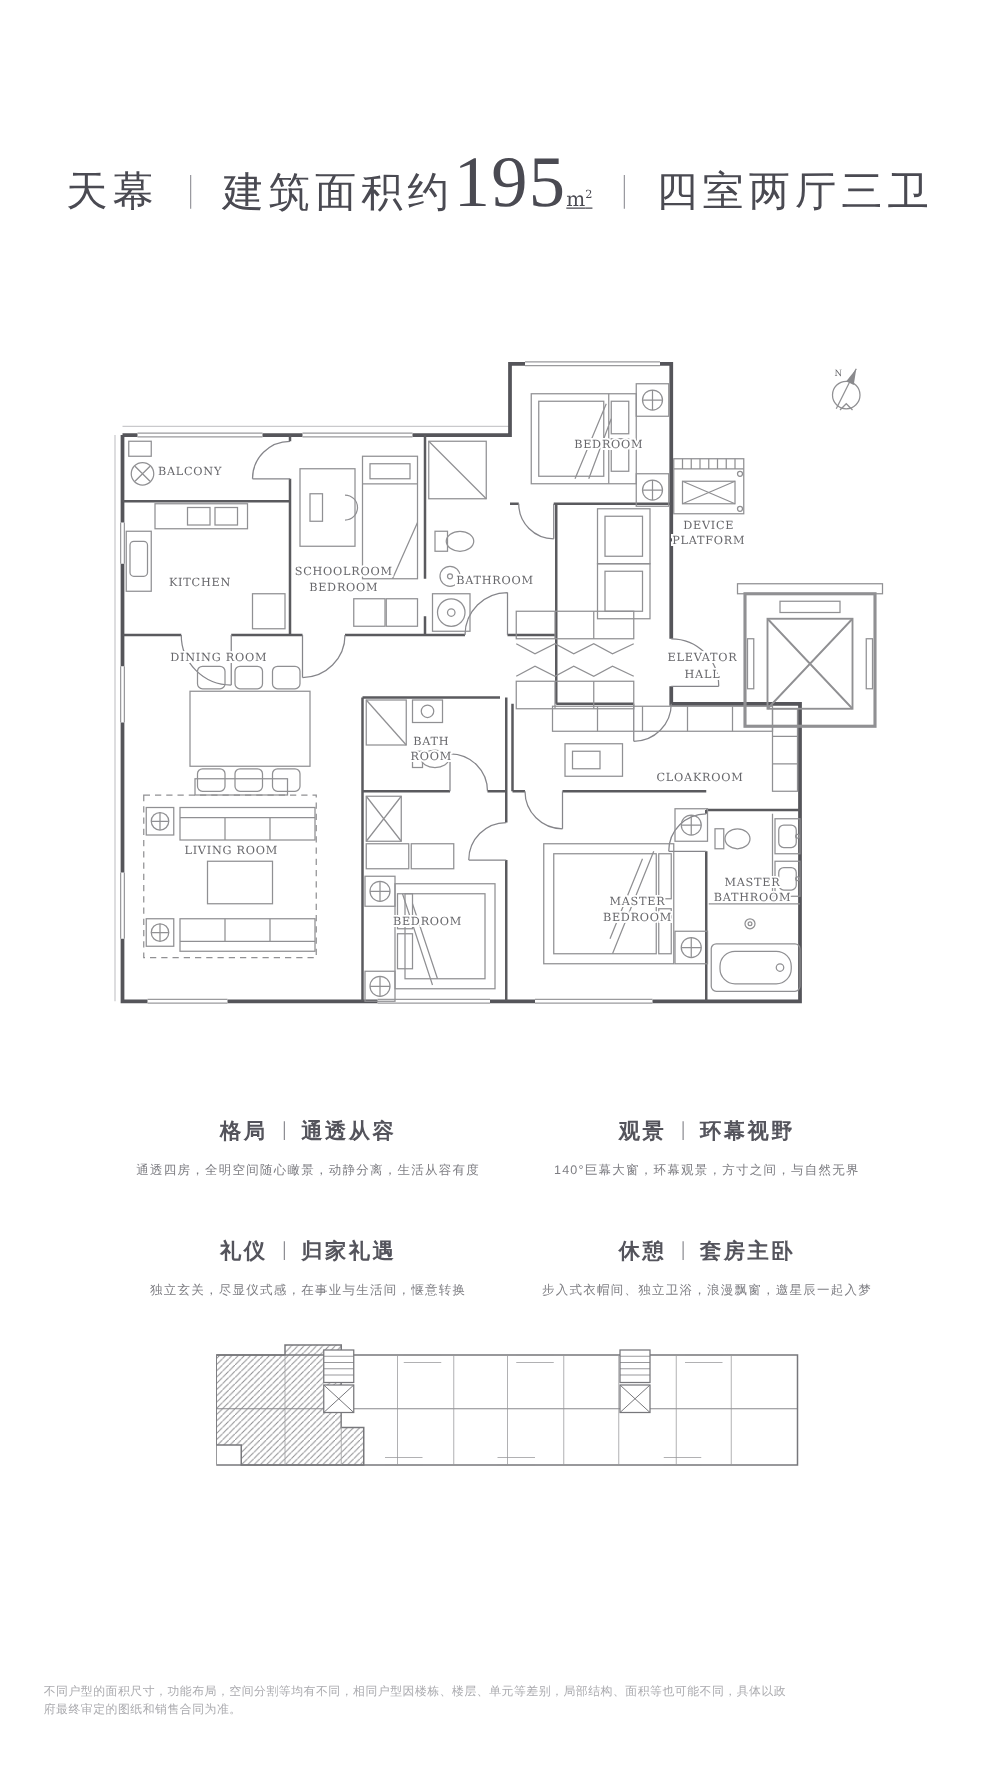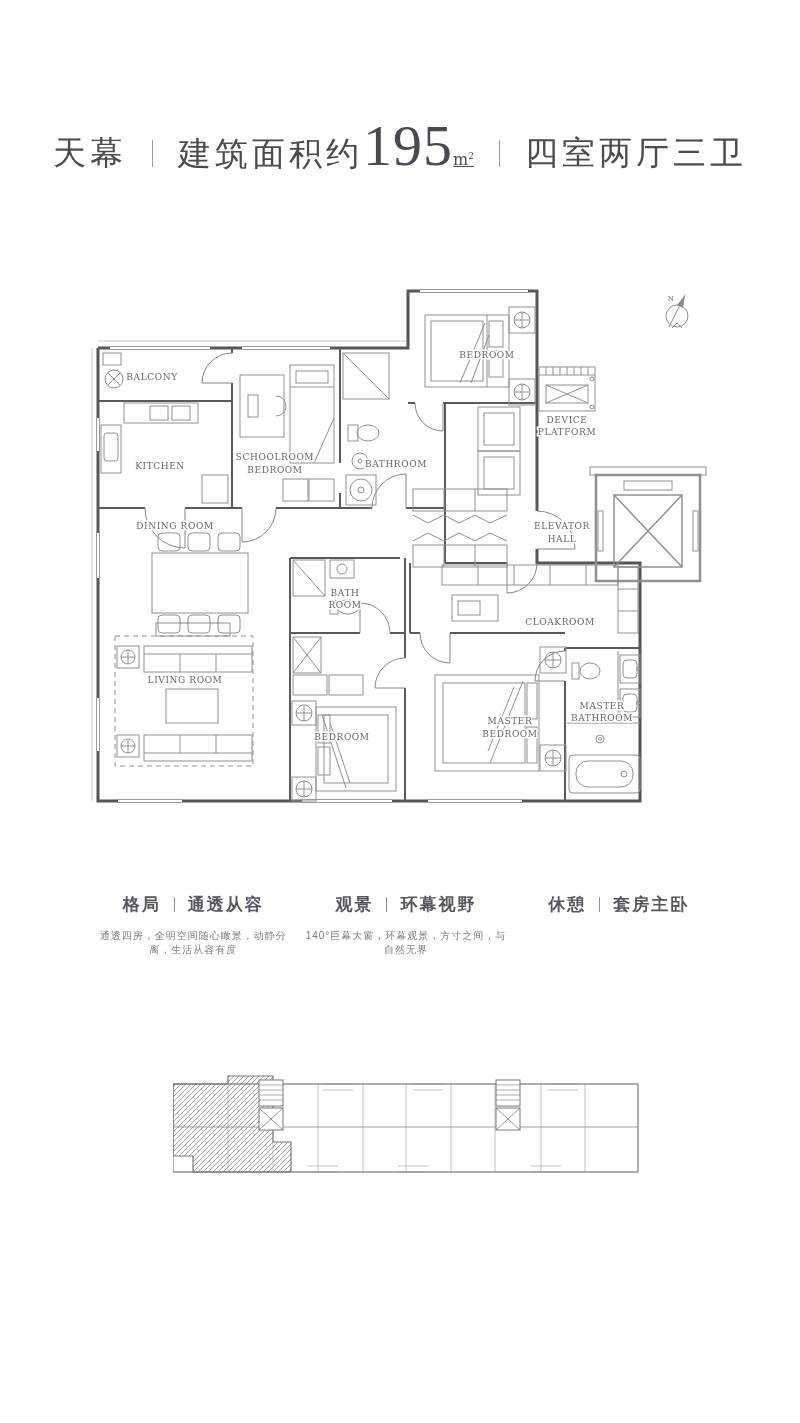--- a/index.html
+++ b/index.html
@@ -12,21 +12,21 @@
   .title .num{font-size:58px;letter-spacing:1px;font-family:"Liberation Serif",serif;}
   .title .unit{font-size:16px;letter-spacing:0;text-decoration:underline;}
   .title .unit sup{font-size:9px;}
   .tsep{display:inline-block;width:0;height:27px;border-left:1px solid #9a9aa0;margin:0 25px;}
   
   .plan{position:absolute;left:90px;top:283px;width:620px;height:530px;}
   .plan svg text{font-family:"DejaVu Serif",serif;font-size:9px;fill:#67676b;letter-spacing:.6px;
                  text-anchor:middle;paint-order:stroke;stroke:#ffffff;stroke-width:3px;}
   
   .features{position:absolute;left:92px;top:893px;width:628px;display:grid;
-            grid-template-columns:1fr 1fr 1fr;row-gap:46px;column-gap:10px;}
+            grid-template-columns:1fr 1fr;row-gap:46px;column-gap:10px;}
   .feature{text-align:center;}
   .feature h3{margin:0;font-family:"DejaVu Serif",serif;font-weight:600;font-size:17px;
               color:#54545c;letter-spacing:2px;display:flex;align-items:center;justify-content:center;}
   .fsep{display:inline-block;width:0;height:15px;border-left:1px solid #8e8e94;margin:0 13px;}
   .feature p{margin:13px 0 0 0;font-size:10px;color:#7d7d82;letter-spacing:1px;}
   
   .keyplan{position:absolute;left:173px;top:1072px;width:467px;height:114px;}
   
   .disclaimer{position:absolute;left:35px;top:1347px;width:600px;color:#ababaf;
               font-size:9.5px;letter-spacing:.4px;}
@@ -318,24 +318,33 @@
     <div class="feature">
       <h3>
           <span>观景</span>
           <span class="fsep"></span>
           <span>环幕视野</span>
         </h3>
       <p>140°巨幕大窗，环幕观景，方寸之间，与自然无界</p>
     </div>
     <div class="feature">
       <h3>
+          <span>礼仪</span>
+          <span class="fsep"></span>
+          <span>归家礼遇</span>
+        </h3>
+      <p>独立玄关，尽显仪式感，在事业与生活间，惬意转换</p>
+    </div>
+    <div class="feature">
+      <h3>
           <span>休憩</span>
           <span class="fsep"></span>
           <span>套房主卧</span>
         </h3>
+      <p>步入式衣帽间、独立卫浴，浪漫飘窗，邀星辰一起入梦</p>
     </div>
   </div>
 
   <div class="keyplan">
     <svg viewBox="0 0 467 114" width="467" height="114">
       <defs>
         <pattern id="hatch" patternUnits="userSpaceOnUse" width="5" height="5">
           <path d="M0,5 L5,0" stroke="#8d8d90" stroke-width="0.8"></path>
         </pattern>
       </defs>
@@ -356,15 +365,16 @@
           <rect x="323" y="36" width="24" height="22" fill="#fff" stroke-width="1"></rect>
           <path d="M323,36 L347,58 M347,36 L323,58" stroke-width="0.8"></path>
         </g>
         <path d="M135,100 H165 M225,100 H255 M358,100 H388 M135,94 H165 M225,94 H255 M358,94 H388" stroke-width="0.6" stroke="#97979a"></path>
         <path d="M150,12 H180 M240,12 H270 M375,12 H405 M150,18 H180 M240,18 H270 M375,18 H405" stroke-width="0.6" stroke="#97979a"></path>
       </g>
     </svg>
   </div>
 
   <div class="disclaimer">
+    <p>不同户型的面积尺寸，功能布局，空间分割等均有不同，相同户型因楼栋、楼层、单元等差别，局部结构、面积等也可能不同，具体以政府最终审定的图纸和销售合同为准。</p>
   </div>
 
 </div>
 
 </body></html>

